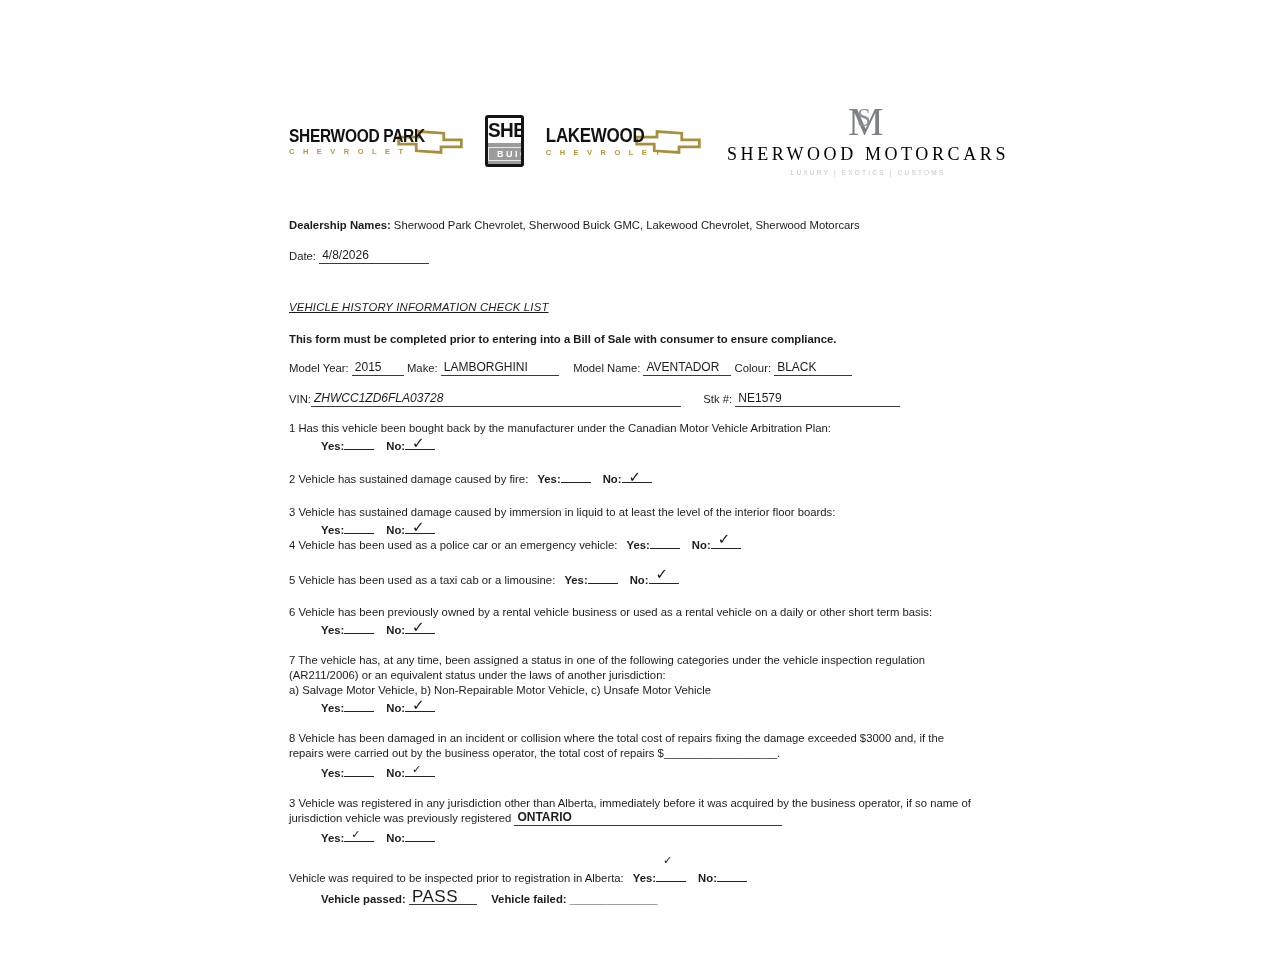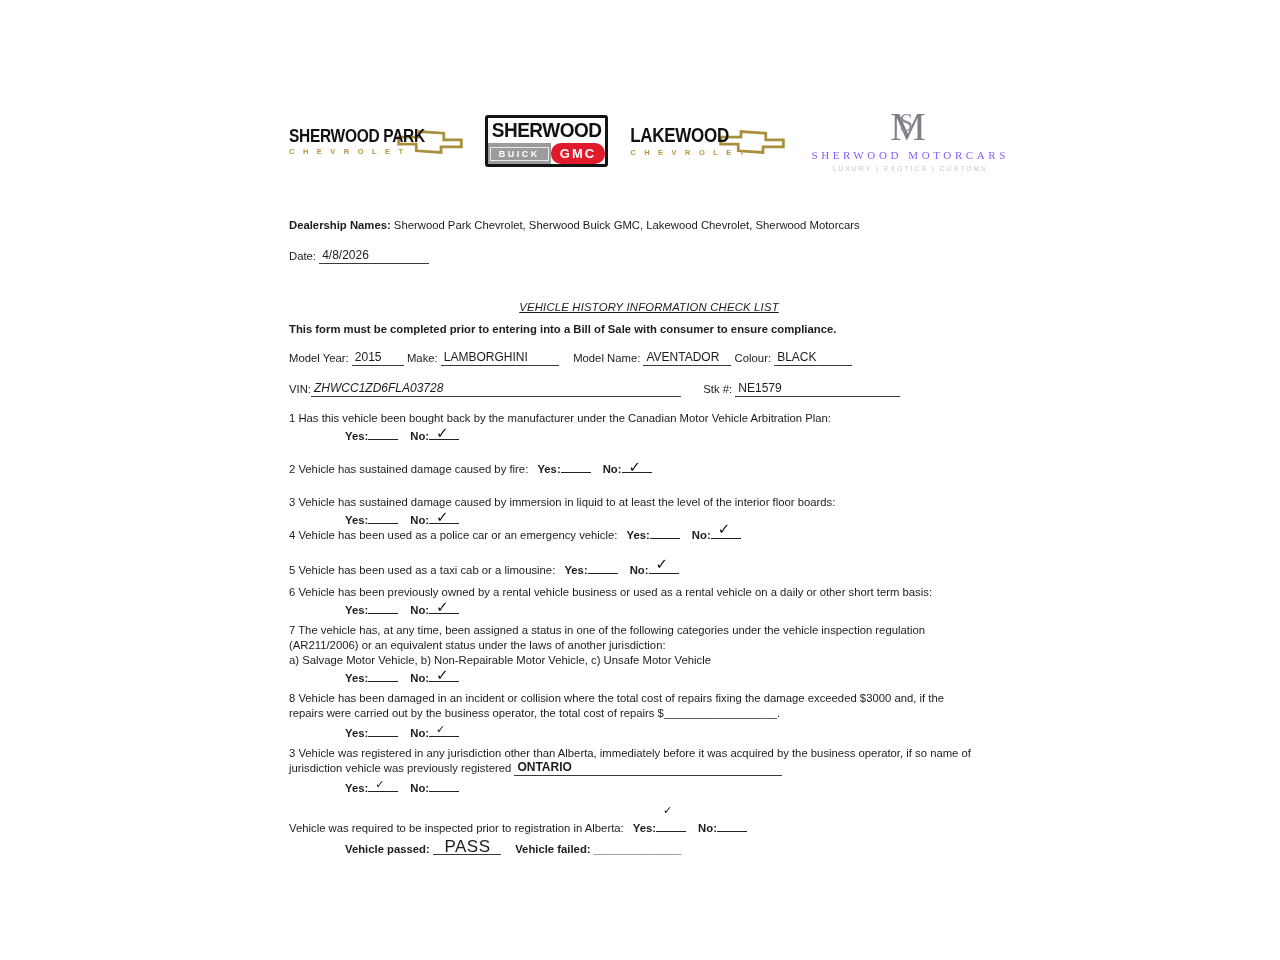--- a/index.html
+++ b/index.html
@@ -17,42 +17,42 @@
   .sbg-box { border:3px solid #141414; border-radius:3px; width:150px; background:#fff; overflow:hidden; }
   .sbg-top { text-align:center; font-weight:900; font-size:19px; letter-spacing:-0.5px; color:#121212; padding:2px 0 1px; transform:scaleY(1.05); }
   .sbg-bottom { display:flex; height:21px; }
   .sbg-buick { flex:1.15; background:#9b9b9b; color:#fff; display:flex; align-items:center; justify-content:center; }
   .sbg-buick span { border:1px solid #e9e9e9; font-size:9px; letter-spacing:2.5px; padding:1px 8px; font-weight:700; }
   .sbg-gmc { flex:1; background:#e01b2c; color:#fff; display:flex; align-items:center; justify-content:center; font-weight:900; font-size:13px; letter-spacing:2px;border-radius:10px; }
   .motorcars { display:flex; flex-direction:column; align-items:center; margin-left:4px; margin-top:-6px; }
   .mono { position:relative; height:44px; width:44px; font-family:"Liberation Serif", serif; color:#7d8187; }
   .mono-m { position:absolute; left:2px; top:0; font-size:40px; line-height:44px; }
   .mono-s { position:absolute; left:11px; top:5px; font-size:25px; line-height:25px; color:#8d9197; }
-  .mc-name { font-family:"Liberation Serif", serif; font-size:11px; letter-spacing:3.6px; color:#8b5cf6; margin-top:0; white-space:nowrap; }
+  .mc-name { font-family:"Liberation Serif", serif; font-size:18px; letter-spacing:3.6px; color:#000000; margin-top:0; white-space:nowrap; }
   .mc-tag { font-size:6.5px; letter-spacing:2.2px; color:#c3c6ca; margin-top:4px; white-space:nowrap; }
 
   
   .line { white-space:nowrap; line-height:15px; }
   b.lb { font-weight:700; }
   .fill { display:inline-block; border-bottom:1.2px solid #3a3a3a; vertical-align:bottom; padding:0 2px 1px 3px; font-size:12px; line-height:13px; }
   .fill.small { font-size:12px; font-weight:700; }
   .title { font-style:italic; text-decoration:underline; letter-spacing:0.2px; }
-  .ansrow { margin-left:56px; margin-top:2px; white-space:nowrap; }
+  .ansrow { margin-left:32px; margin-top:2px; white-space:nowrap; }
   .ynlabel { font-weight:700; }
   .blank { display:inline-block; width:30px; border-bottom:1.6px solid #222; height:12px; position:relative; margin-right:12px; vertical-align:baseline; }
   .check { position:absolute; left:7px; bottom:-3px; font-size:15px; font-weight:700; color:#111; font-family:"DejaVu Sans", sans-serif; }
   .check.sm { font-size:11px; bottom:0; }
   .check.above { bottom:13px; }
   .inline-ans { margin-left:6px; }
-  .pass-value { font-size:17px; letter-spacing:0.5px; min-width:68px;text-align:center; }
+  .pass-value { font-size:17px; letter-spacing:0.5px; min-width:68px; }
   .gap8 { display:inline-block; width:8px; }
 
   
-  .mt40{margin-top:40px;} .mt36{margin-top:36px;text-align:center;} .mt19{margin-top:19px;} .mt18{margin-top:18px;}
-  .mt17{margin-top:7px;} .mt16{margin-top:16px;} .mt14{margin-top:14px;}
+  .mt40{margin-top:40px;} .mt36{margin-top:36px;} .mt19{margin-top:19px;} .mt18{margin-top:18px;}
+  .mt17{margin-top:17px;} .mt16{margin-top:16px;} .mt14{margin-top:14px;}
   .mt4{margin-top:4px;} .mt1{margin-top:1px;}
 </style>
 </head>
 <body>
 
 <div class="doc">
 
   <div class="logo-row">
     <div class="chev-logo">
       <div class="chev-text">

